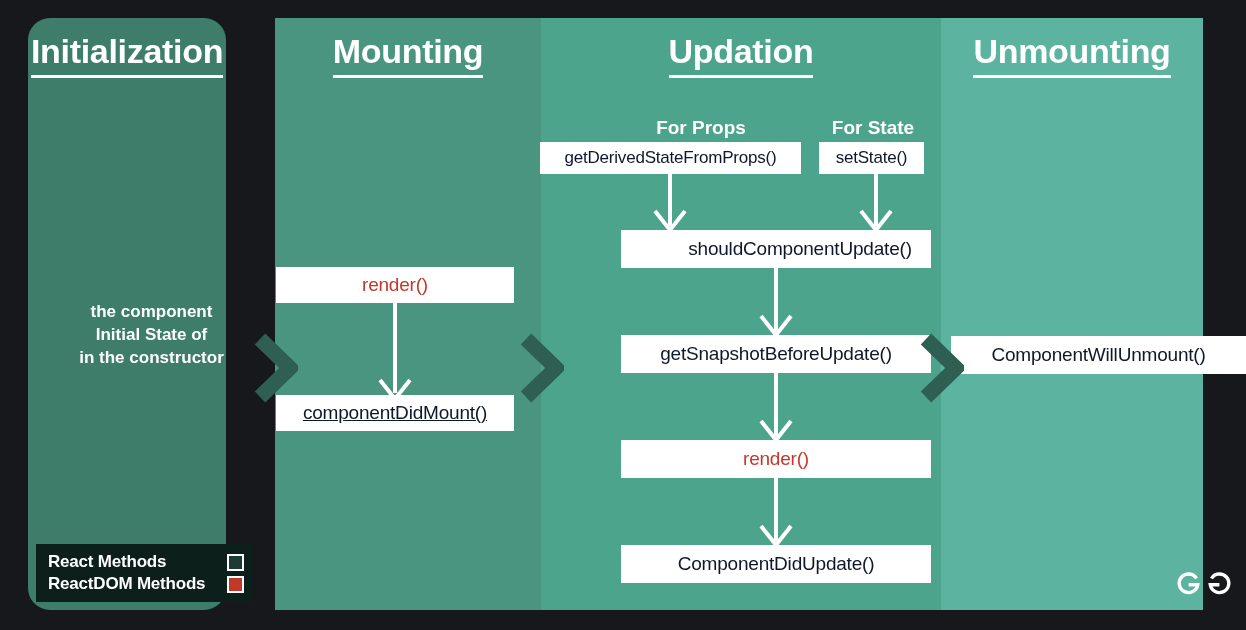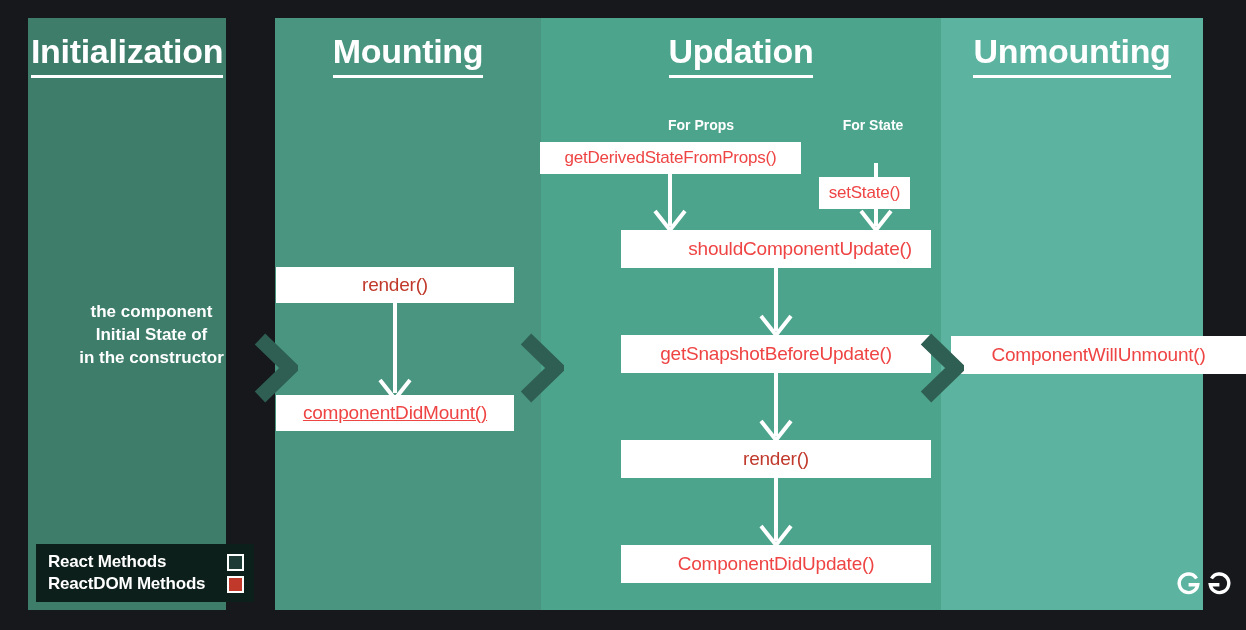--- a/index.html
+++ b/index.html
@@ -18,21 +18,21 @@
   #diagram {
     position:absolute;
     left:28px; top:18px;
     width:1218px; height:592px;
     overflow:hidden;
   }
   .column {
     position:absolute;
     top:0; bottom:0;
   }
-  .col-init      { left:0px;   width:198px; background:#3d7d6a; }
+  .col-init      { left:0px;   width:198px; background:#3d7d6a;border-radius:22px; }
   .col-mount     { left:247px; width:266px; background:#4a957f; }
   .col-update    { left:513px; width:400px; background:#4da48c; }
   .col-unmount   { left:913px; width:262px; background:#5cb3a0; }
 
   .col-title {
     position:absolute;
     width:100%;
     text-align:center;
     top:14px;
     color:#ffffff;
@@ -52,38 +52,38 @@
     position:absolute;
     width:46px; height:70px;
     z-index:6;
   }
   .chevron svg { display:block; width:100%; height:100%; }
 
   
   .mbox {
     position:absolute;
     background:#ffffff;
-    color:#ef4444;
+    color:#0f172a;
     display:flex;
     align-items:center;
     justify-content:center;
     font-size:19px;
     font-weight:500;
     letter-spacing:-0.2px;
     white-space:nowrap;
     z-index:5;
   }
   .mbox.red { color:#c0392b; font-weight:400; }
   .mbox.small { font-size:17px; }
 
   
   .caption {
     position:absolute;
     color:#ffffff;
-    font-size:14px;
+    font-size:19px;
     font-weight:700;
     text-align:center;
     white-space:nowrap;
     z-index:5;
   }
 
   
   .init-text {
     position:absolute;
     left:0; width:247px;
@@ -228,21 +228,21 @@
       <div>in the constructor</div>
     </div>
 
     <div class="mbox red" style="left: 248px; top: 249px; width: 238px; height: 36px; color: rgb(192, 57, 43);">render()</div>
     <div class="mbox" style="left:248px; top:377px; width:238px; height:36px;text-decoration:underline;">componentDidMount()</div>
 
     <div class="caption" style="left:578px; top:99px; width:190px;">For Props</div>
     <div class="caption" style="left:790px; top:99px; width:110px;">For State</div>
 
     <div class="mbox small" style="left:512px; top:124px; width:261px; height:32px;">getDerivedStateFromProps()</div>
-    <div class="mbox small" style="left:791px; top:124px; width:91px; height:32px;margin-top:35px;">setState()</div>
+    <div class="mbox small" style="left:791px; top:124px; width:105px; height:32px;">setState()</div>
     <div class="mbox" style="left:593px; top:212px; width:310px; height:38px;padding-left:48px;">shouldComponentUpdate()</div>
     <div class="mbox" style="left:593px; top:317px; width:310px; height:38px;">getSnapshotBeforeUpdate()</div>
     <div class="mbox red" style="left: 593px; top: 422px; width: 310px; height: 38px; color: rgb(192, 57, 43);">render()</div>
     <div class="mbox" style="left:593px; top:527px; width:310px; height:38px;">ComponentDidUpdate()</div>
 
     <div class="mbox" style="left:923px; top:318px; width:295px; height:38px;">ComponentWillUnmount()</div>
 
     <div id="legend" style="background: rgb(13, 31, 26);">
       <div class="legend-row">
         <span class="legend-label">React Methods</span>

